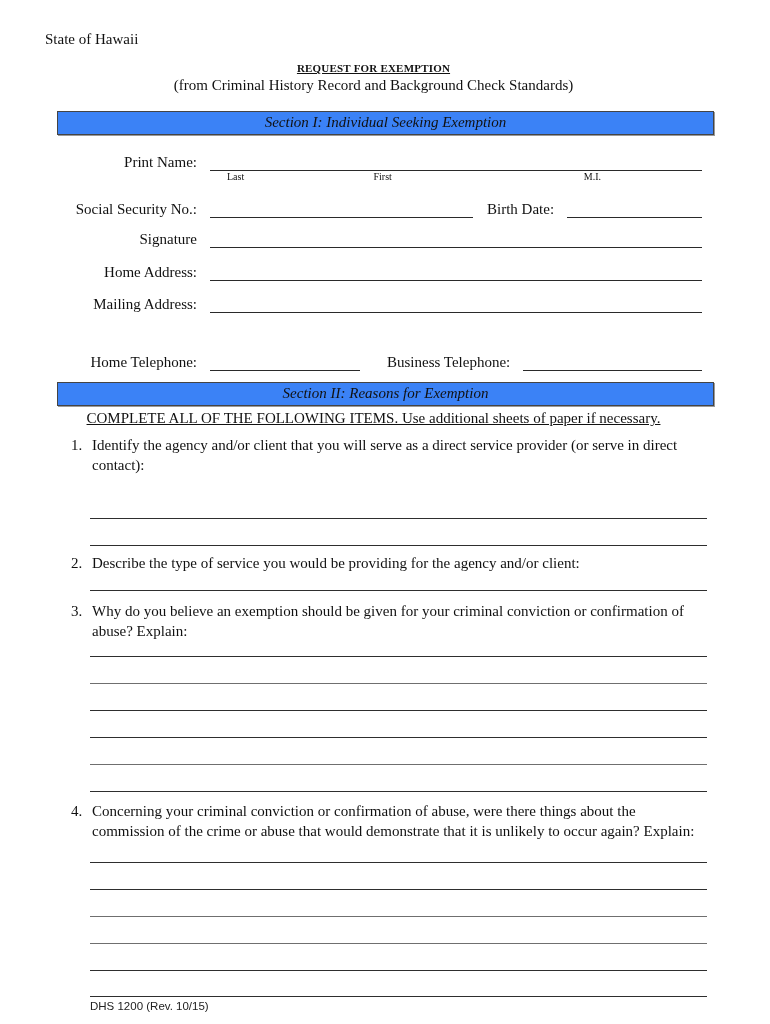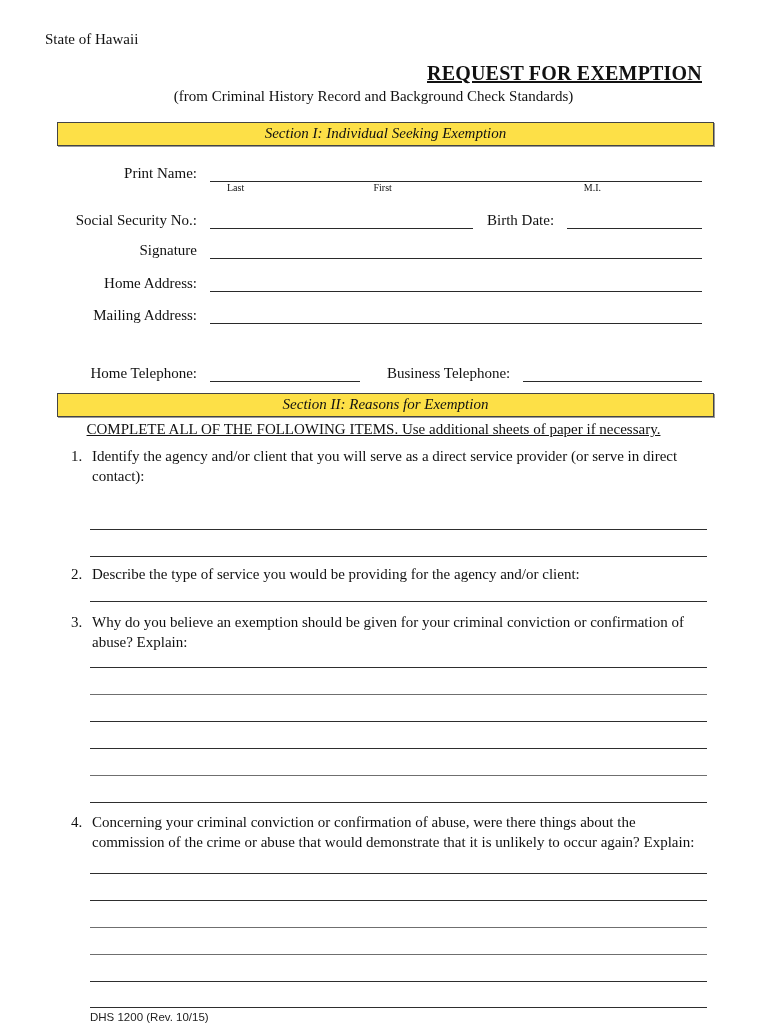--- a/index.html
+++ b/index.html
@@ -16,37 +16,36 @@
     overflow: hidden;
   }
 
   
   .hdr { display: flex; justify-content: space-between; font-size: 15px; line-height: 19px; }
   .hdr-left div { white-space: nowrap; }
 
   
   .title-block { text-align: center; margin-top: 13px; }
   .title-main {
-    font-size: 20px; font-weight: bold;
+    font-size: 11px; font-weight: bold;
     text-decoration: underline;
     letter-spacing: 0.2px;
-    text-align: right;
   }
   .title-sub { font-size: 15px; margin-top: 3px; }
 
   
   .section-box {
     margin: 17px -12px 0 12px;
     border: 1px solid #444;
     box-shadow: 1px 1px 0 #999;
     text-align: center;
     font-style: italic;
     font-size: 15px;
     padding: 2px 0 3px 0;
-    background: #fde047;
+    background: #3b82f6;
   }
 
   
   .frow { display: flex; align-items: flex-end; font-size: 15px; }
   .flabel { white-space: nowrap; }
   .lblcol { width: 152px; text-align: right; flex: 0 0 152px; }
   .fill-line {
     border-bottom: 1.4px solid #2a2a2a;
     height: 19px;
     flex: 1 1 auto;

